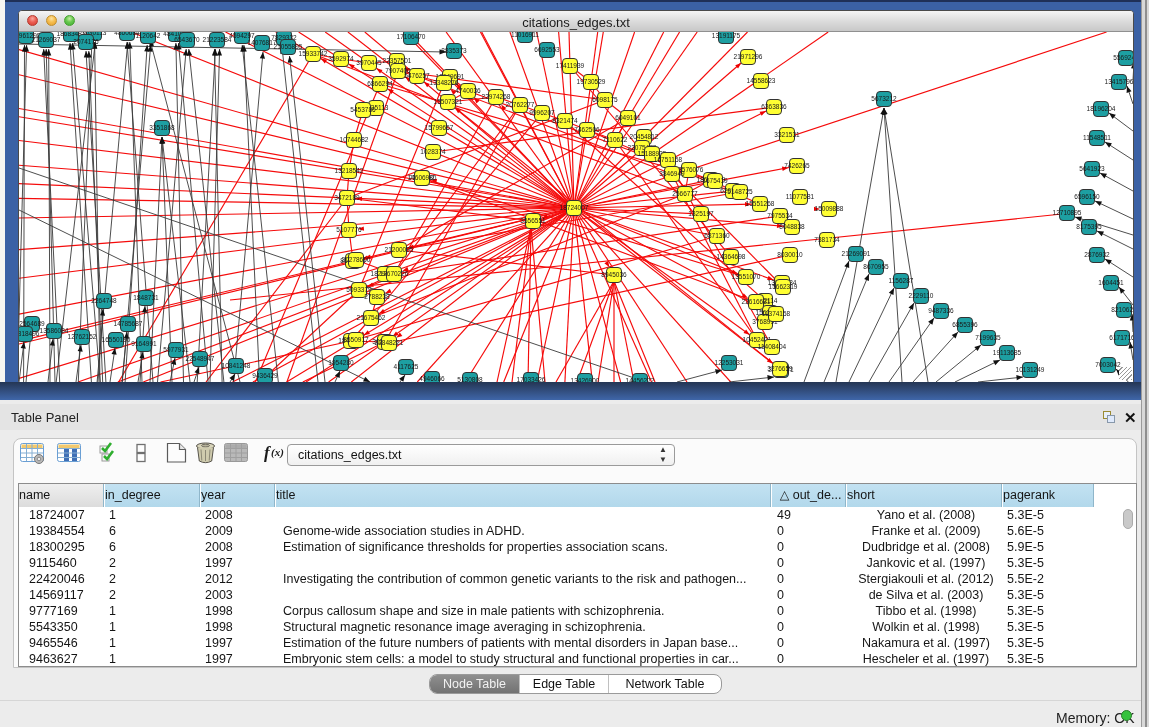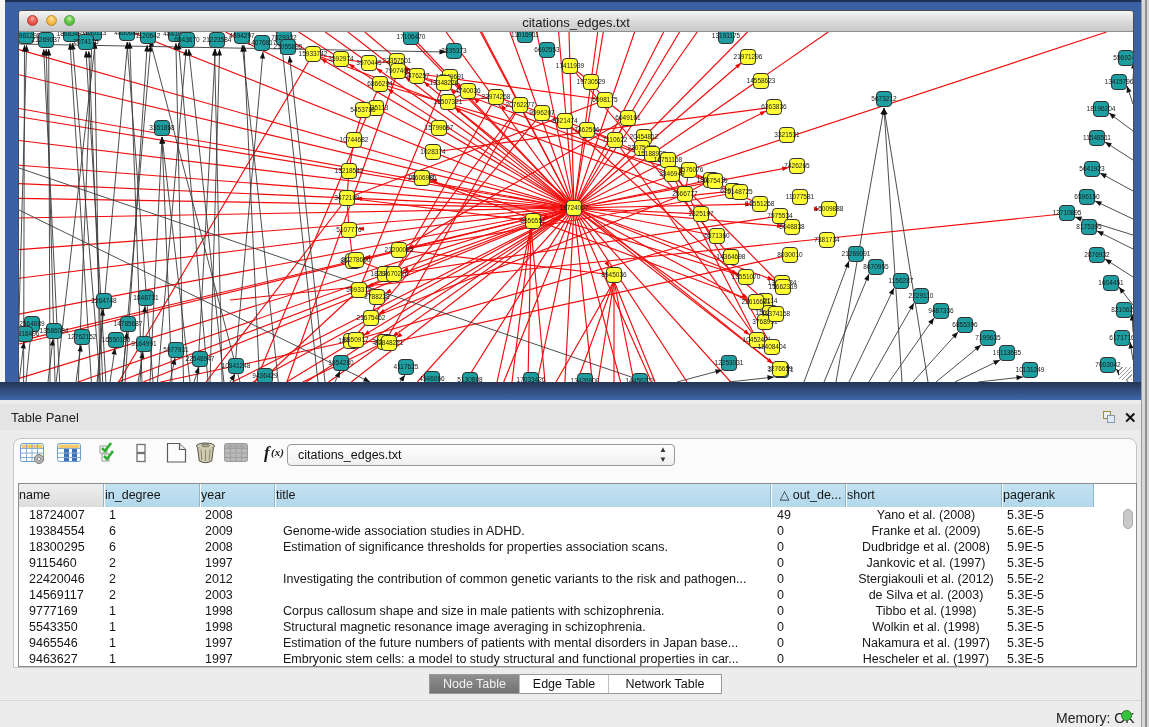--- a/index.html
+++ b/index.html
@@ -29,21 +29,21 @@
 .thead{position:absolute;left:0;top:0;width:1117px;height:23px;font-size:12.5px;color:#151515}
 .th{position:absolute;top:0;height:23px;background:linear-gradient(#c3e2f2,#b2d8eb);border-right:1px solid #8fb6ca;text-align:left;line-height:23px;overflow:hidden}
 .th.gray{background:linear-gradient(#efefef,#dcdcdc)}
 .tbody{position:absolute;left:0;top:23px;width:1117px;font-size:12.5px;color:#151515}
 .tr{position:relative;height:16px;line-height:16px;white-space:nowrap}
 .tr div{position:absolute;top:0;overflow:hidden}
 .c0{left:10px;width:85px}.c1{left:90px;width:95px}.c2{left:186px;width:80px}
 .c3{left:264px;width:492px}.c4{left:758px;width:70px}.c5{left:827px;width:160px;text-align:center}
 .c6{left:988px;width:90px}
 .vscroll{position:absolute;right:3px;top:25px;width:10px;height:20px;background:#c9c9c9;border-radius:5px;border:1px solid #ababab}
-.tabs{position:absolute;left:429px;top:274px;height:20px;border:1px solid #9a9a9a;border-radius:0;background:#fff;font-size:12.5px;overflow:hidden}
+.tabs{position:absolute;left:429px;top:274px;height:20px;border:1px solid #9a9a9a;border-radius:8px;background:#fff;font-size:12.5px;overflow:hidden}
 .tab{float:left;height:20px;line-height:19px;text-align:center;color:#111}
 .tab.sel{background:linear-gradient(#8f8f8f,#6f6f6f);color:#f2f2f2}
 .tab.mid{border-left:1px solid #c0c0c0;border-right:1px solid #c0c0c0}
 .statusbar{position:absolute;left:0;top:700px;width:1141px;height:27px;background:#ececec;border-top:1px solid #d6d6d6}
 .mem{position:absolute;left:1056px;top:9px;font-size:14px;color:#222}
 .memdot{position:absolute;left:1121px;top:9px;width:11px;height:11px;border-radius:50%;background:#35c23c;border:1px solid #2a7c2a}
 .rightstrip{position:absolute;left:1141px;top:0;width:8px;height:727px;background:#d8d8d8;border-left:1px solid #9a9a9a}
 .rightstrip .inner{position:absolute;left:3px;top:0;width:2px;height:727px;background:#8e8e8e}
 </style></head><body>
 <div class="desktop">

